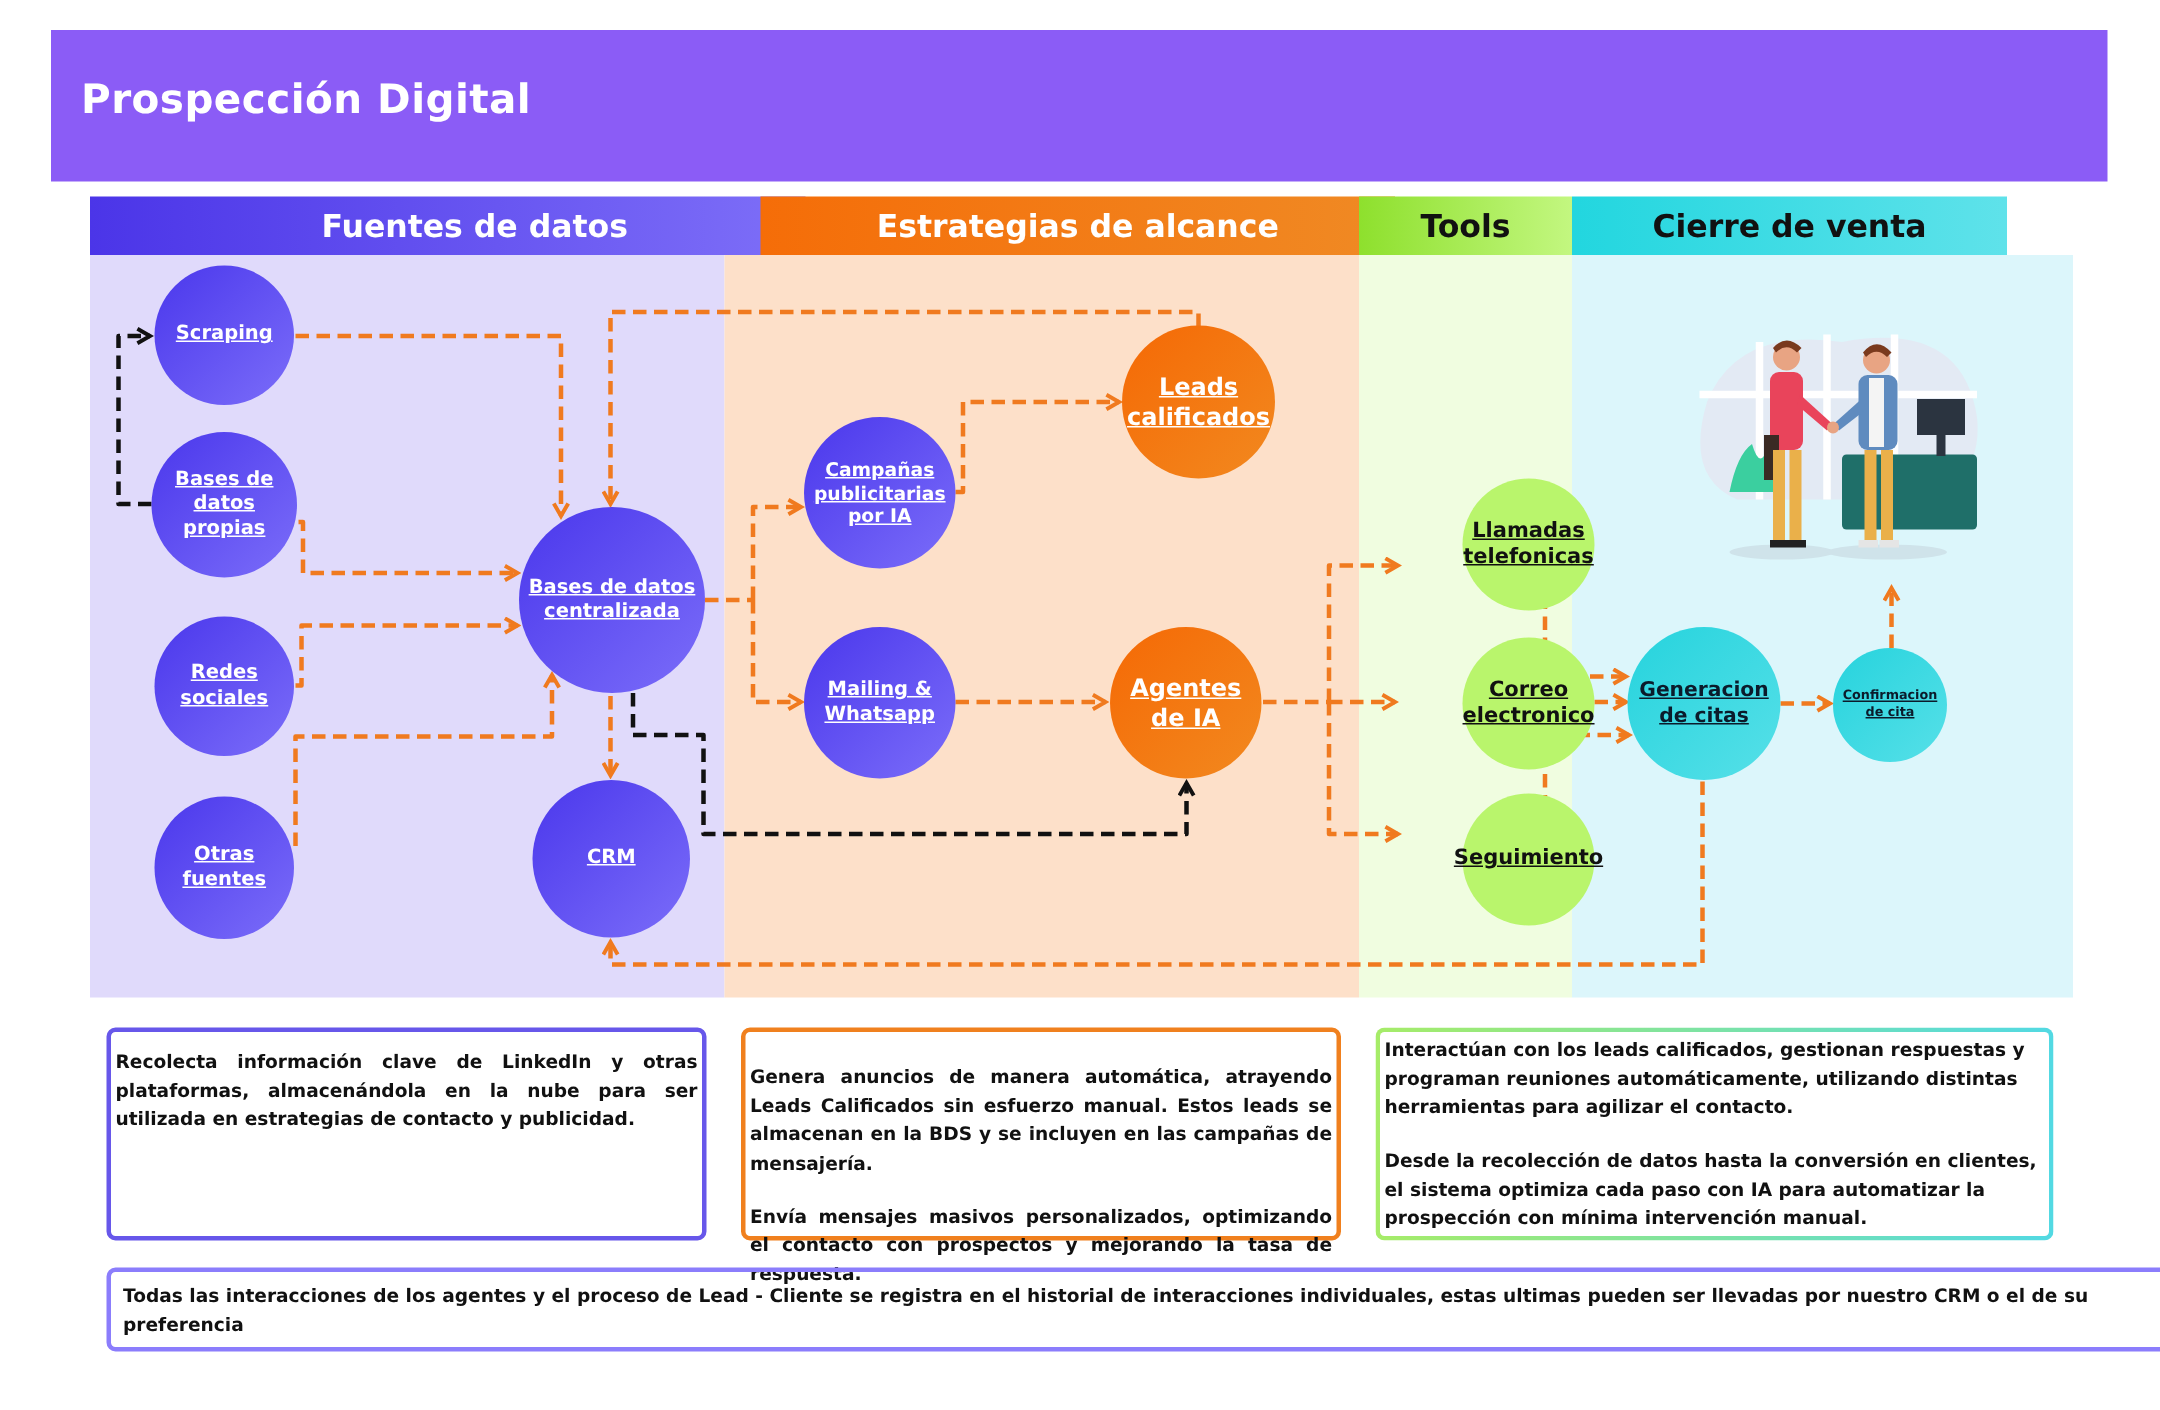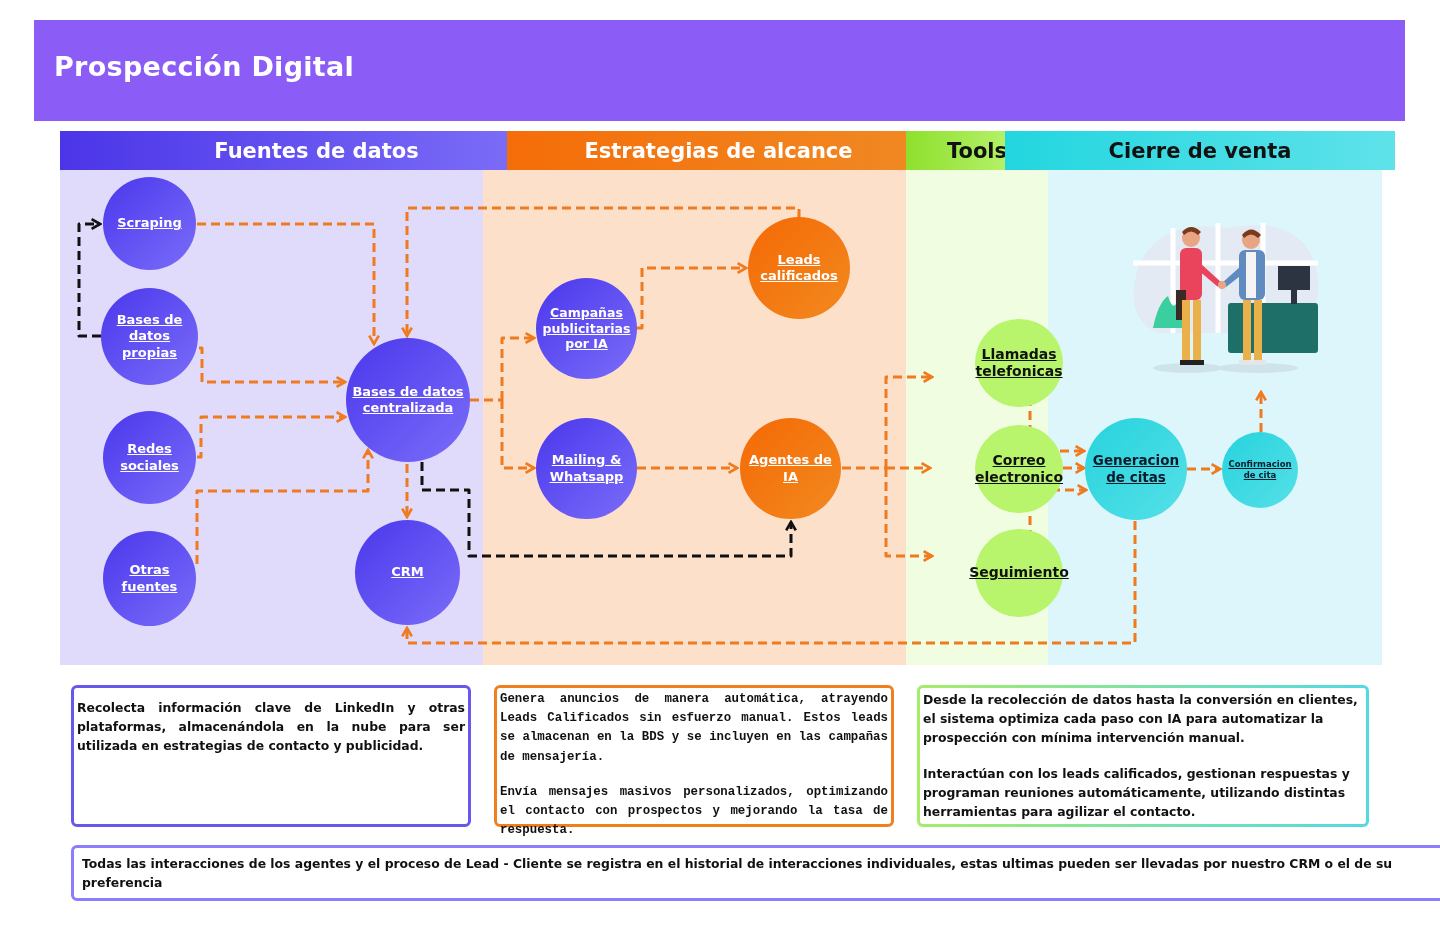--- a/index.html
+++ b/index.html
@@ -9,28 +9,28 @@
 
   .col-head { position:absolute; top:131px; height:39px; display:flex; align-items:center; justify-content:center; font-size:21px; font-weight:bold; }
   .col-body { position:absolute; top:170px; height:495px; }
 
   #h1 { left:60px; width:441px; background:linear-gradient(90deg,#4b35e8,#7e6ff8); color:#fff;padding-left:36px; }
   #b1 { left:60px; width:423px; background:#e0dafb; }
   #h2 { left:483px; width:423px; background:linear-gradient(90deg,#f56d08,#f08a24); color:#fff;margin-left:24px; }
   #b2 { left:483px; width:423px; background:#fde0c9; }
   #h3 { left:906px; width:142px; background:linear-gradient(90deg,#8ee02d,#c3f780); color:#111; }
   #b3 { left:906px; width:142px; background:#f0fde0; }
-  #h4 { left:1005px; width:390px; background:linear-gradient(90deg,#22d6df,#5fe2ea); color:#111; }
+  #h4 { left:1048px; width:290px; background:linear-gradient(90deg,#22d6df,#5fe2ea); color:#111; }
   #b4 { left:1048px; width:334px; background:#dcf6fb; }
 
   svg.links { position:absolute; left:0; top:0; width:1440px; height:940px; pointer-events:none; }
 
   .node { position:absolute; border-radius:50%; display:flex; align-items:center; justify-content:center; text-align:center; font-weight:bold; line-height:1.25; box-sizing:border-box; padding:6px;text-decoration:underline; }
   .purple { background:linear-gradient(135deg,#4a37ec 0%,#7b6df9 100%); color:#fff; font-size:13px; }
-  .orange { background:linear-gradient(135deg,#f56905 0%,#f2891f 100%); color:#fff; font-size:13px; }
+  .orange { background:linear-gradient(135deg,#f56905 0%,#f2891f 100%); color:#fff; font-size:16px; }
   .green  { background:#b9f56c; color:#111; font-size:14px;margin-left:42px; }
   .cyan   { background:linear-gradient(135deg,#26d3dd 0%,#56e0e8 100%); color:#0b1b2b; }
 
   .desc { position:absolute; box-sizing:border-box; border-radius:6px; padding:10px 3px 6px 3px; font-size:12.4px; line-height:1.55; color:#111; font-weight:bold; }
   .desc p { margin:0 0 16px 0; text-align:justify; }
   .desc p:last-child { margin-bottom:0; }
   #d1 { left:71px; top:685px; width:400px; height:142px; border:3px solid #6757ea; }
   #d2 { left:494px; top:685px; width:400px; height:142px; border:3px solid #f0801e; }
   #d3 { left:917px; top:685px; width:452px; height:142px; border:3px solid transparent; background:linear-gradient(#fff,#fff) padding-box, linear-gradient(90deg,#a6ec68,#52d9e3) border-box; }
   #d3 p { text-align:left; }
@@ -141,23 +141,23 @@
 <div class="node orange" style="left:740px;top:418px;width:101px;height:101px;">Agentes de IA</div>
 <div class="node green" style="left:933px;top:319px;width:88px;height:88px;">Llamadas telefonicas</div>
 <div class="node green" style="left:933px;top:425px;width:88px;height:88px;">Correo electronico</div>
 <div class="node green" style="left:933px;top:529px;width:88px;height:88px;">Seguimiento</div>
 <div class="node cyan" style="left:1085px;top:418px;width:102px;height:102px;font-size:13.5px;">Generacion de citas</div>
 <div class="node cyan" style="left:1222px;top:432px;width:76px;height:76px;font-size:8.5px;">Confirmacion de cita</div>
 
 <div class="desc" id="d1">
   <p>Recolecta información clave de LinkedIn y otras plataformas, almacenándola en la nube para ser utilizada en estrategias de contacto y publicidad.</p>
 </div>
-<div class="desc" id="d2" style="padding-top:2px;font-family:Liberation Mono, monospace;">
+<div class="desc" id="d2" style="padding-top:20px;">
   <p>Genera anuncios de manera automática, atrayendo Leads Calificados sin esfuerzo manual. Estos leads se almacenan en la BDS y se incluyen en las campañas de mensajería.</p>
   <p>Envía mensajes masivos personalizados, optimizando el contacto con prospectos y mejorando la tasa de respuesta.</p>
 </div>
 <div class="desc" id="d3" style="padding-top:2px;">
+  <p>Interactúan con los leads calificados, gestionan respuestas y programan reuniones automáticamente, utilizando distintas herramientas para agilizar el contacto.</p>
   <p>Desde la recolección de datos hasta la conversión en clientes, el sistema optimiza cada paso con IA para automatizar la prospección con mínima intervención manual.</p>
-  <p>Interactúan con los leads calificados, gestionan respuestas y programan reuniones automáticamente, utilizando distintas herramientas para agilizar el contacto.</p>
 </div>
 <div class="desc" id="d4">
   <span>Todas las interacciones de los agentes y el proceso de Lead - Cliente se registra en el historial de interacciones individuales, estas ultimas pueden ser llevadas por nuestro CRM o el de su preferencia</span>
 </div>
 
 </body></html>

